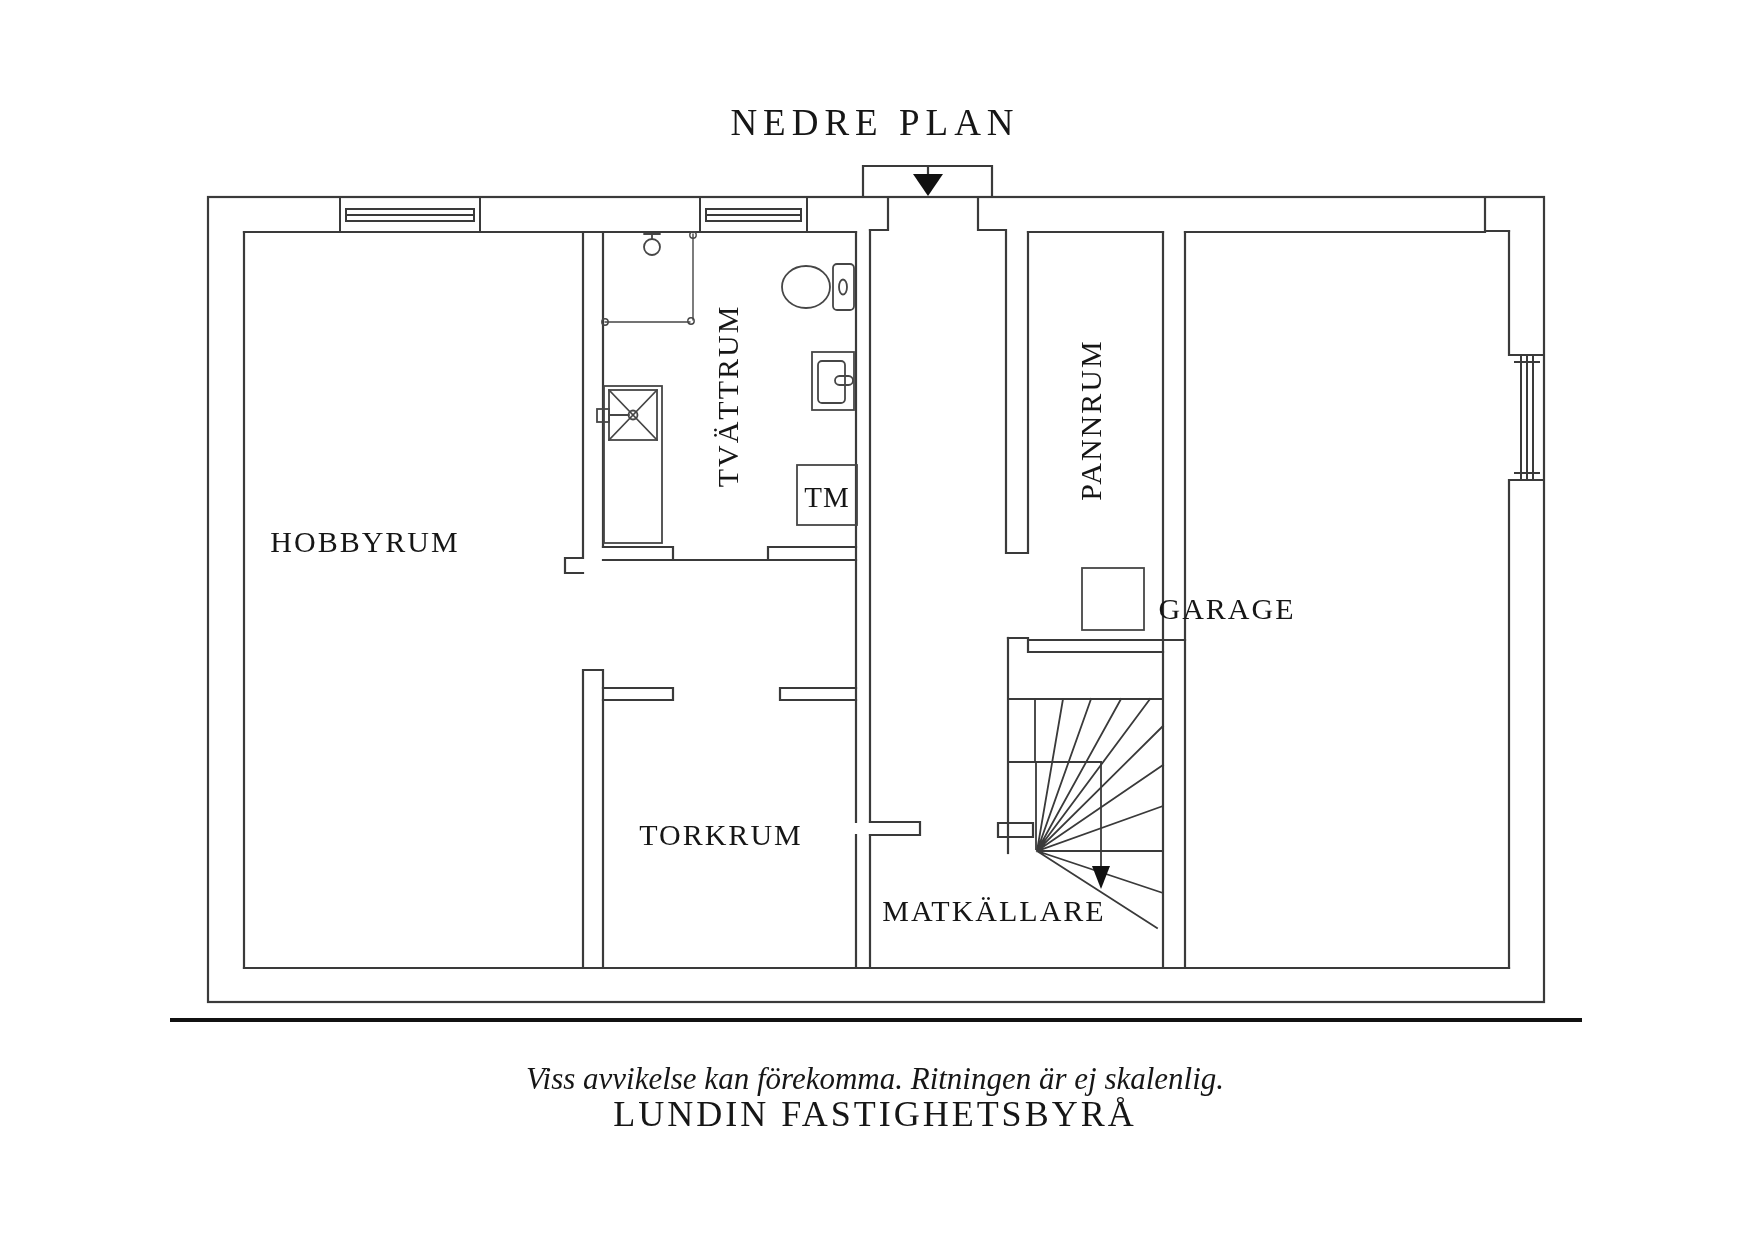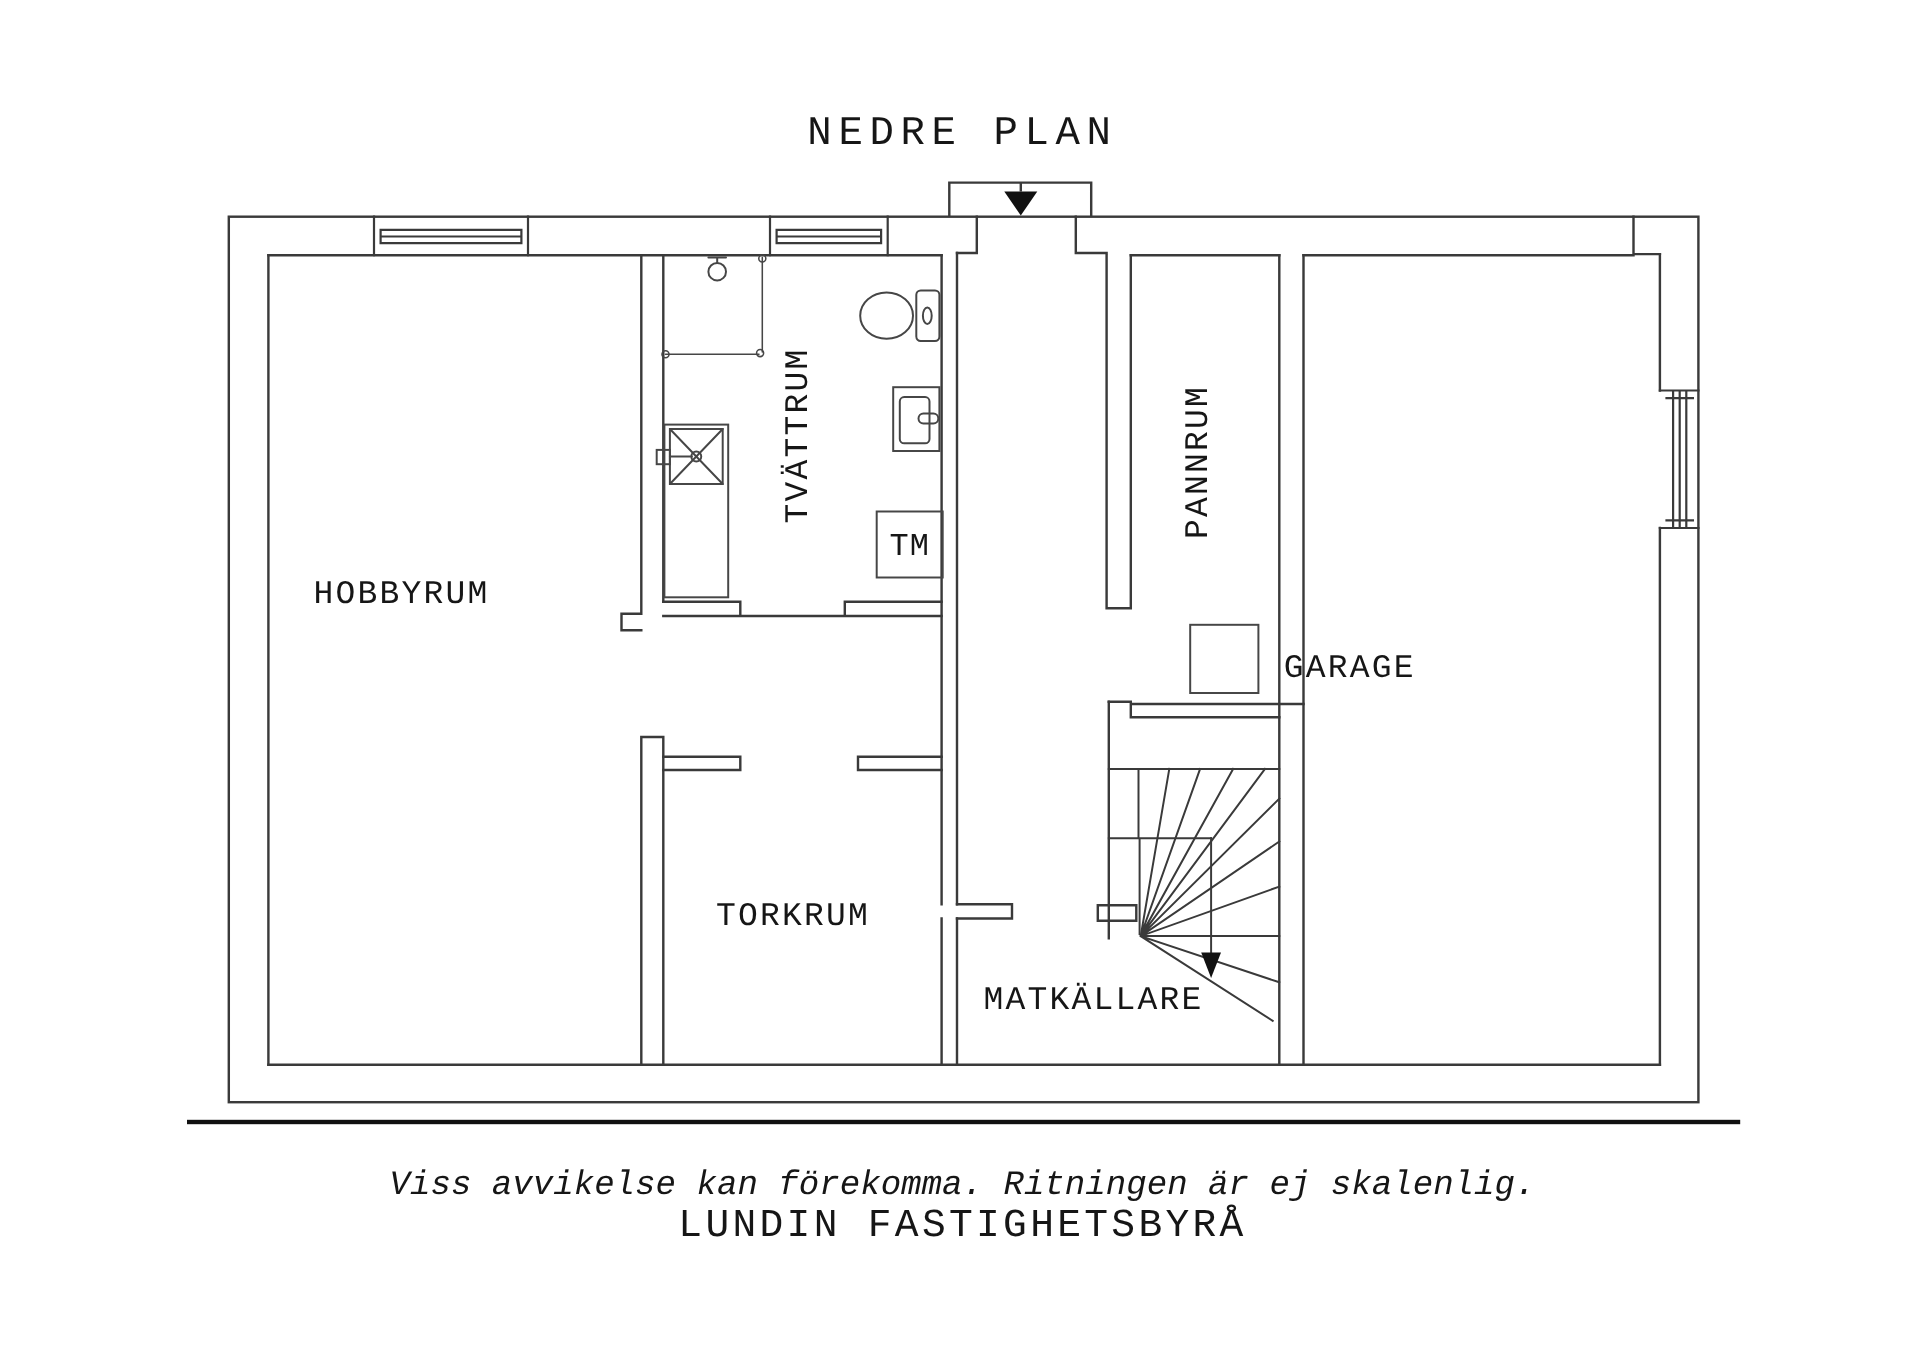--- a/index.html
+++ b/index.html
@@ -1,17 +1,17 @@
 <!DOCTYPE html>
 <html><head>
 <meta charset="utf-8">
 <style>
   html,body{margin:0;padding:0;background:#ffffff;}
   .page{position:relative;width:1754px;height:1240px;background:#ffffff;overflow:hidden;
-        font-family:Liberation Mono, monospace;}
+        font-family:Liberation Serif, serif;}
   svg{position:absolute;left:0;top:0;}
   text{fill:#161616;}
   .title-text{font-size:37px;letter-spacing:6px;}
   .room-text{font-size:30px;letter-spacing:2px;}
   .tm-text{font-size:29px;letter-spacing:1px;}
   .disclaimer-text{font-size:31px;font-style:italic;}
   .brand-text{font-size:36px;letter-spacing:3px;}
 </style>
 </head>
 <body>

